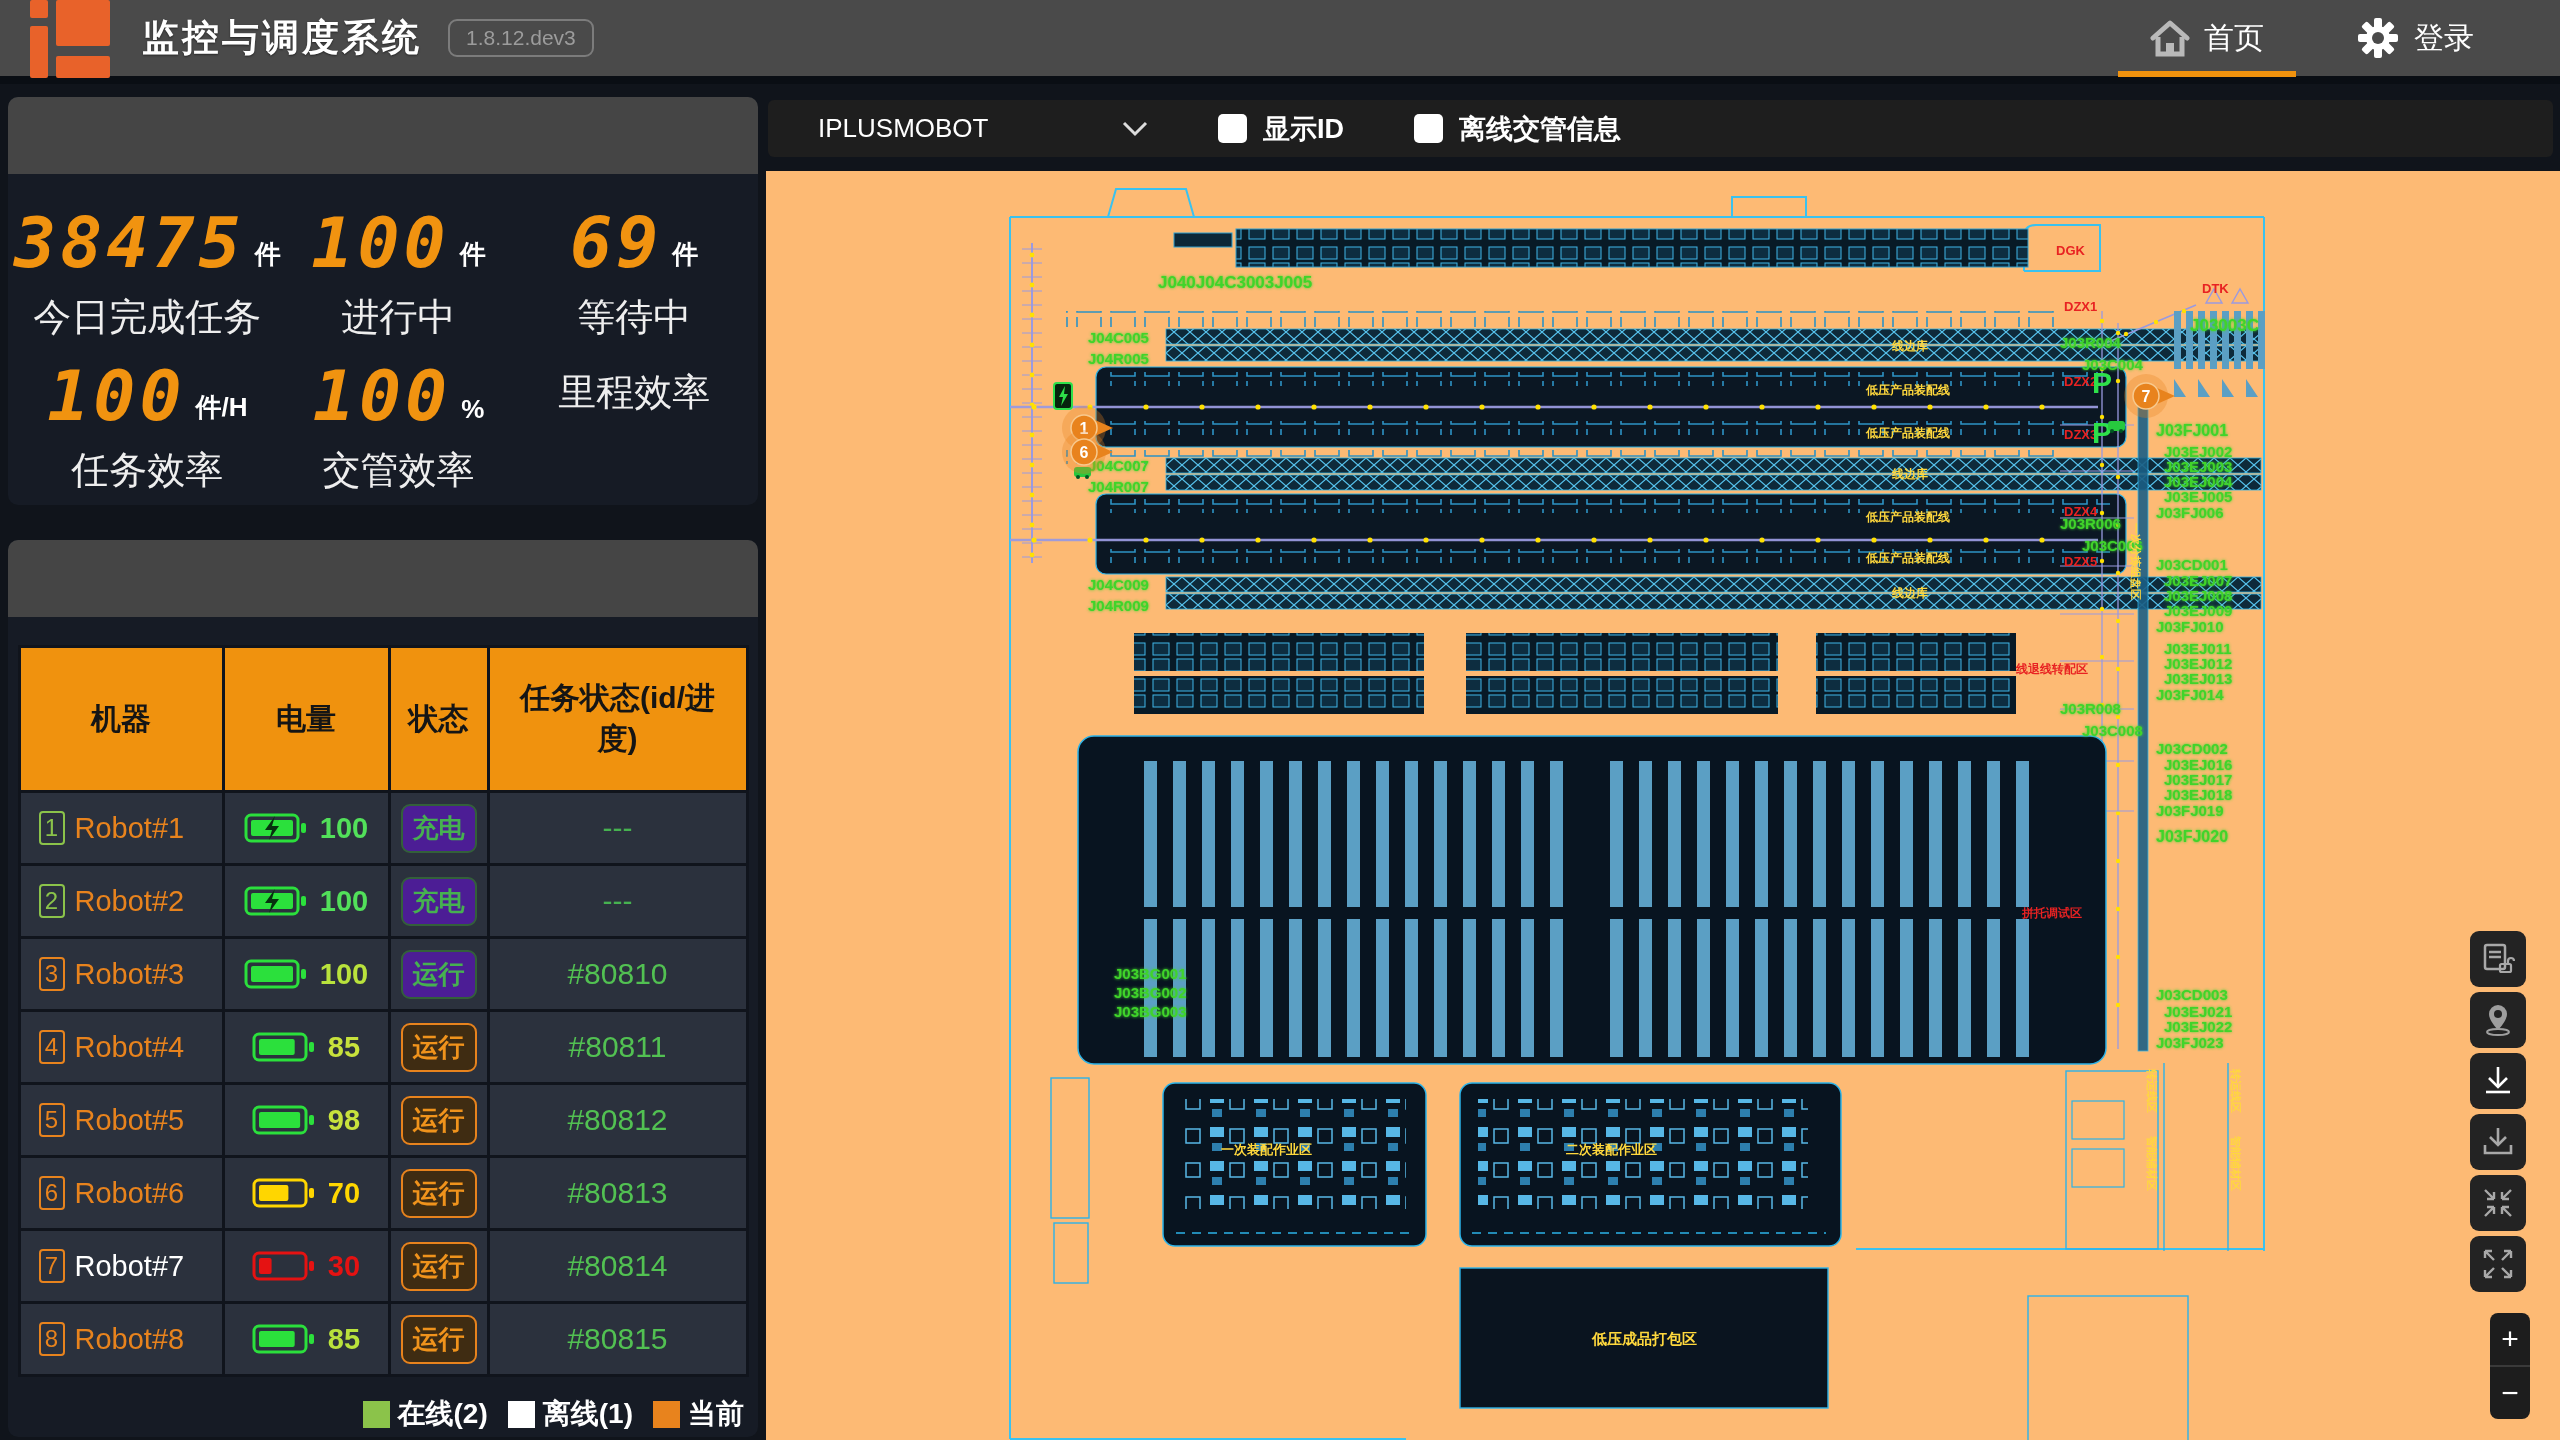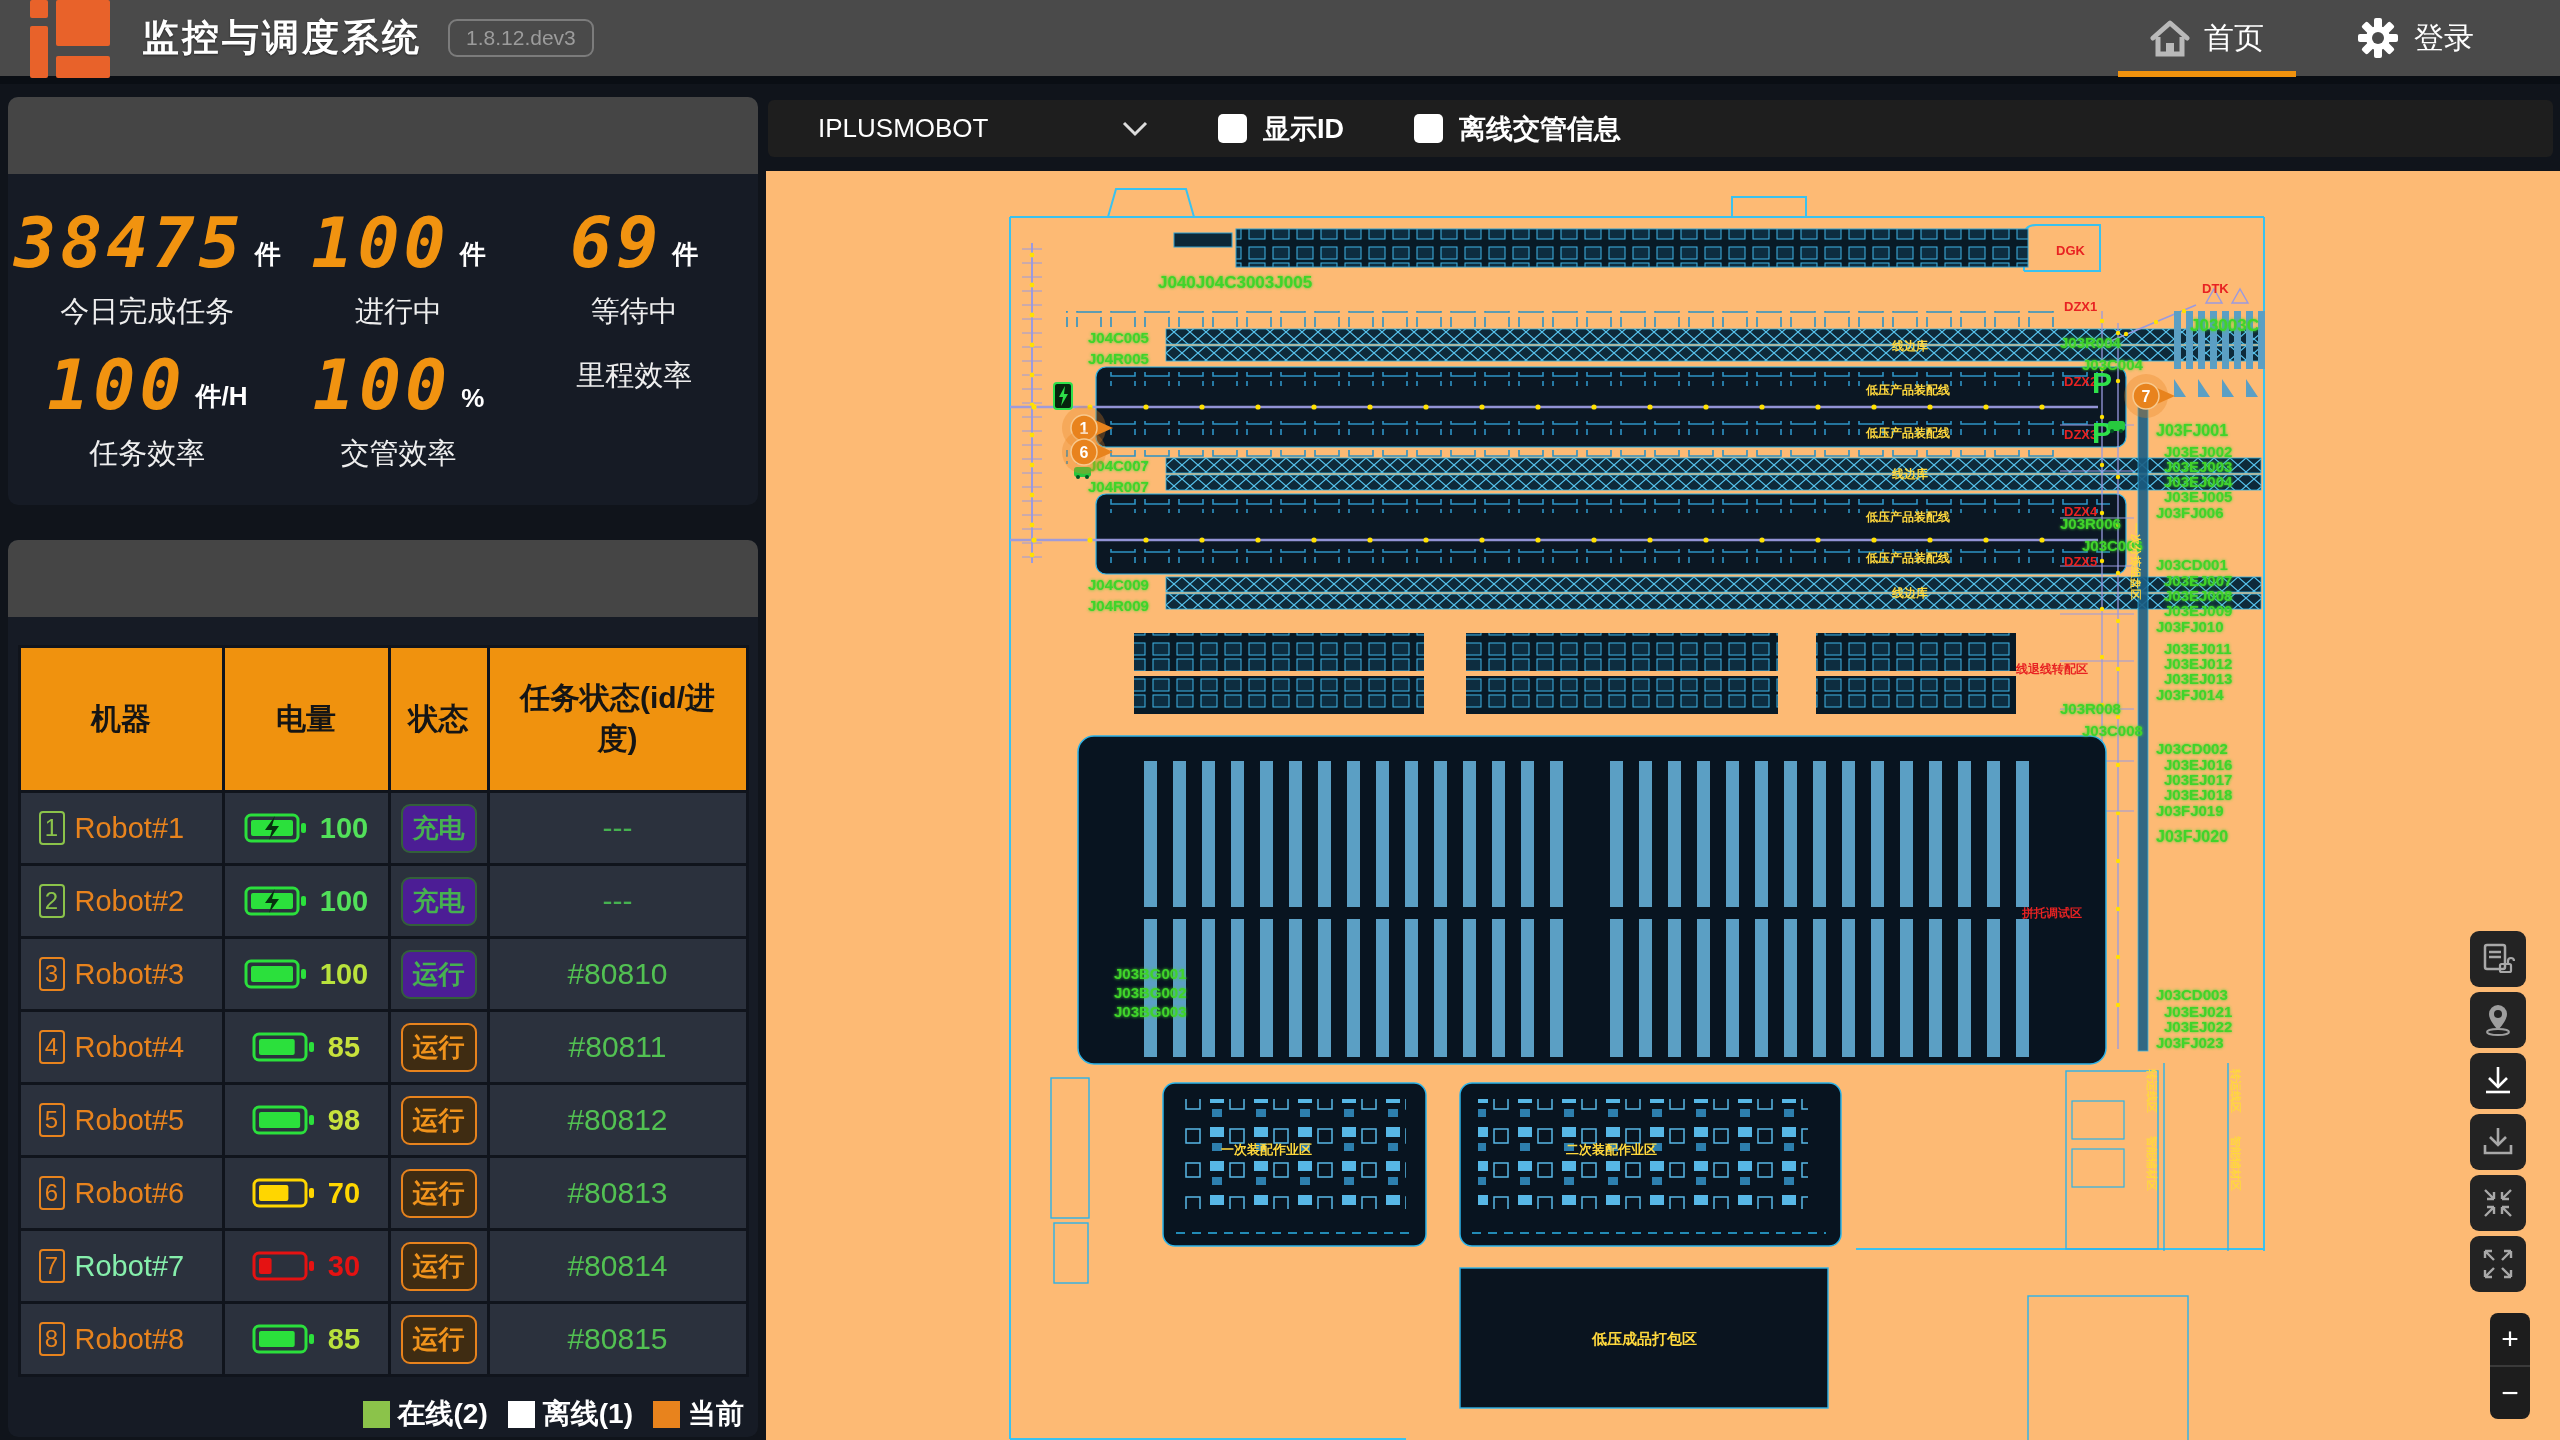--- a/index.html
+++ b/index.html
@@ -33,21 +33,21 @@
   .stats-panel { margin-top:13px; height:408px; }
   .robots-panel { margin-top:35px; height:897px; }
 
   
   .stats-grid { display:grid; grid-template-columns:1fr 1fr 1fr; padding:26px 6px 0 6px; row-gap:10px; }
   .stat { text-align:center; }
   .num-line { display:flex; align-items:flex-end; justify-content:center; gap:10px; height:78px; }
   .digi { font-family:"DejaVu Sans Mono", monospace; font-style:italic; font-weight:bold;
     color:#f19310; font-size:70px; line-height:70px; letter-spacing:4px; }
   .unit { color:#fff; font-size:26px; font-weight:bold; padding-bottom:6px; white-space:nowrap; }
-  .stat-label { color:#eee; font-size:29px; margin-top:14px; }
+  .stat-label { color:#eee; font-size:38px; margin-top:14px; }
 
   
   .robot-table { border-collapse:collapse; margin:28px auto 0 auto; width:728px; table-layout:fixed; }
   .robot-table th { background:#f0920e; color:#151515; font-size:30px; font-weight:bold;
     height:145px; border:3px solid #10141c; padding:0 14px; }
   .robot-table td { background:#2b313d; border:3px solid #10141c; height:73px;
     text-align:center; vertical-align:middle; }
   .c-machine { width:204px; } .c-batt { width:166px; } .c-status { width:99px; } .c-task { width:259px; }
   .machine-cell { display:flex; align-items:center; gap:10px; padding-left:18px; }
   .rbadge { display:inline-block; min-width:26px; padding:2px 4px; border:2px solid; border-radius:4px;
@@ -302,21 +302,21 @@
       <span class="batt-num" style="color:#ffd600">70</span>
                 </div>
               </td>
     <td class="c-status"><span class="status-badge st-orange">运行</span></td>
     <td class="c-task"><span class="task-text" style="color:#52c152">#80813</span></td>
             </tr>
             <tr>
               <td class="c-machine">
                 <div class="machine-cell">
       <span class="rbadge" style="color:#e8831d;border-color:#e8831d">7</span>
-      <span class="rname" style="color:#86efac">Robot#7</span>
+      <span class="rname" style="color:#ffffff">Robot#7</span>
                 </div>
               </td>
     <td class="c-batt">
                 <div class="batt-cell">
                   <svg width="64" height="36" viewBox="0 0 64 36">
   <rect x="2" y="5" width="52" height="26" rx="5" fill="none" stroke="#e51212" stroke-width="3"></rect>
   <rect x="57" y="13" width="5" height="10" rx="2" fill="#e51212"></rect>
   <rect x="7" y="10" width="12.6" height="16" rx="2" fill="#e51212"></rect>
   </svg>
       <span class="batt-num" style="color:#e51212">30</span>

